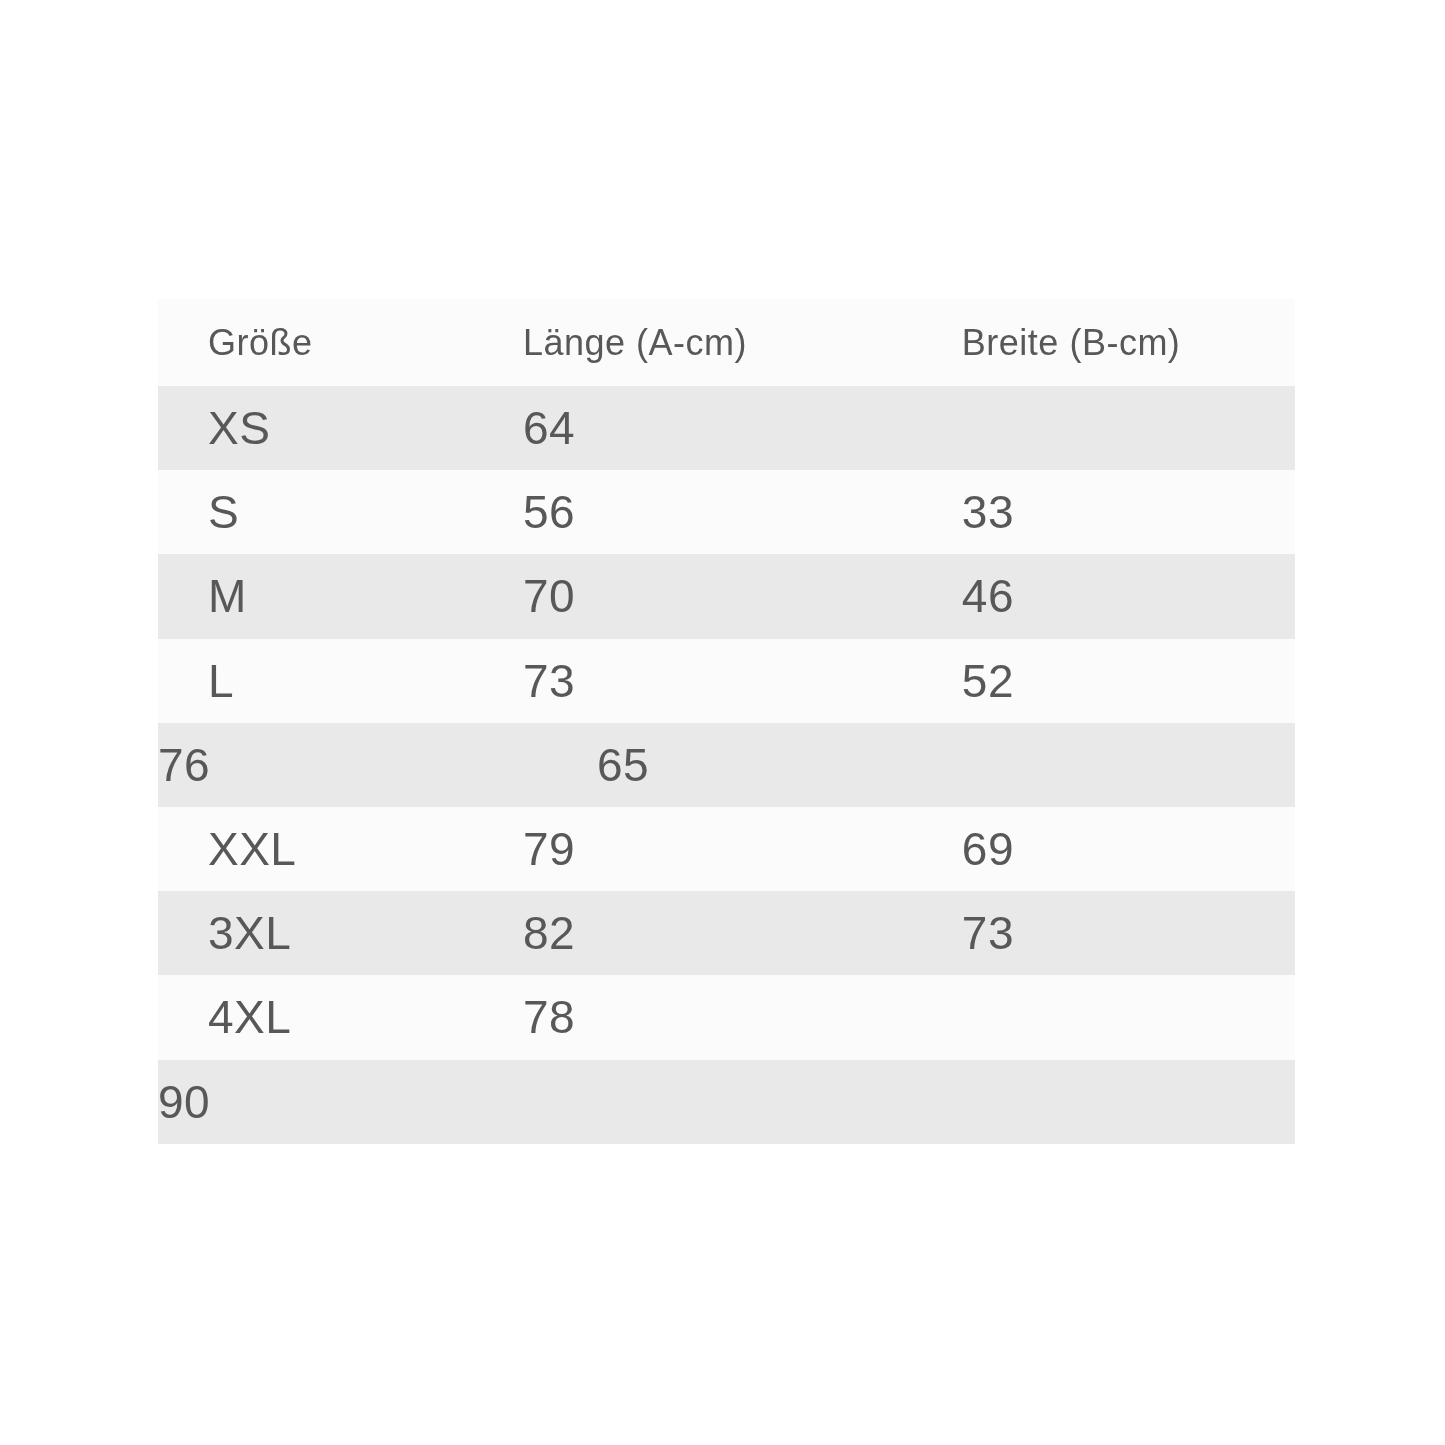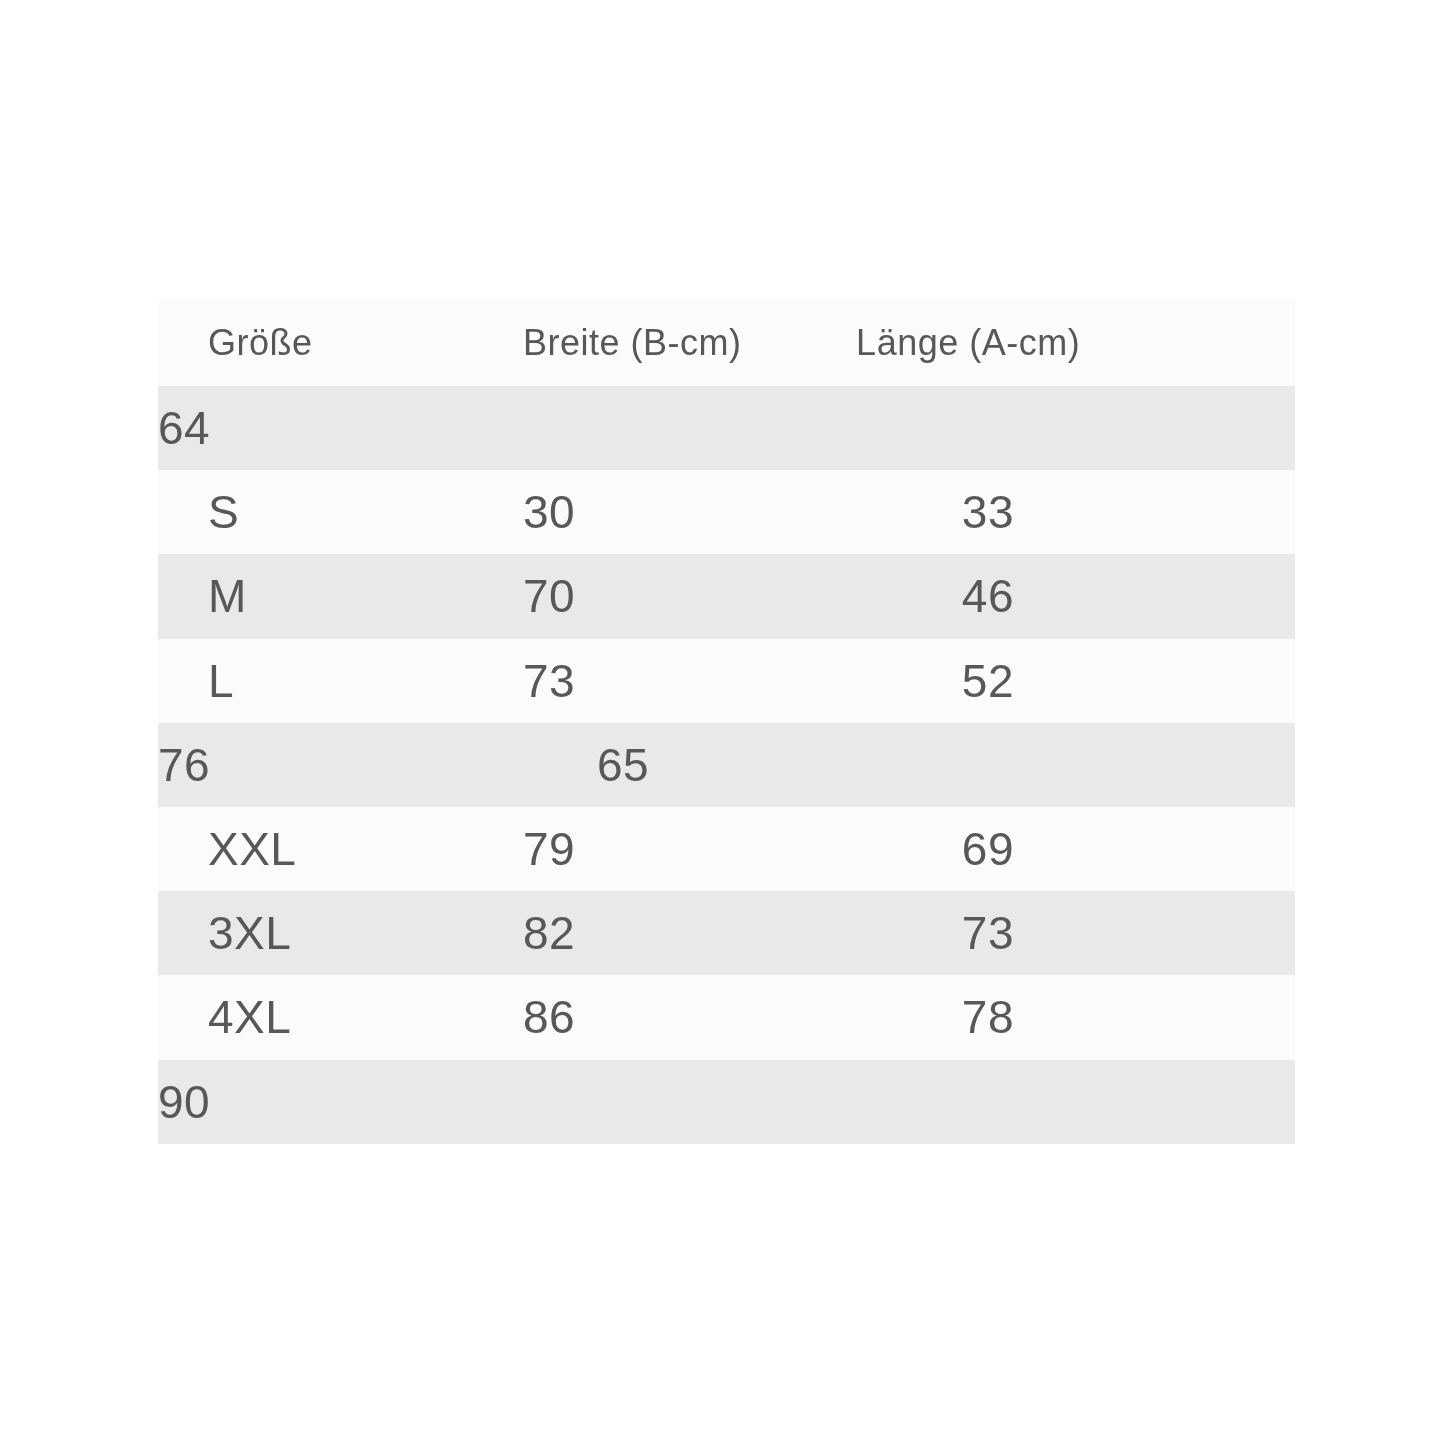--- a/index.html
+++ b/index.html
@@ -50,31 +50,32 @@
   .col-width  { width: 29.3%; }
 </style>
 </head>
 <body>
 
 <div class="stage">
   <div class="size-table">
 
     <div class="trow header">
       <div class="cell col-size">Größe</div>
+      <div class="cell col-length">Länge (A-cm)</div>
       <div class="cell col-width">Breite (B-cm)</div>
-      <div class="cell col-length">Länge (A-cm)</div>
     </div>
 
     <div class="trow shaded">
+      <div class="cell col-size">XS</div>
       <div class="cell col-length">64</div>
     </div>
 
     <div class="trow">
       <div class="cell col-size">S</div>
-      <div class="cell col-length">30</div>
+      <div class="cell col-length">56</div>
       <div class="cell col-width">33</div>
     </div>
 
     <div class="trow shaded">
       <div class="cell col-size">M</div>
       <div class="cell col-length">70</div>
       <div class="cell col-width">46</div>
     </div>
 
     <div class="trow">
@@ -95,21 +96,20 @@
     </div>
 
     <div class="trow shaded">
       <div class="cell col-size">3XL</div>
       <div class="cell col-length">82</div>
       <div class="cell col-width">73</div>
     </div>
 
     <div class="trow">
       <div class="cell col-size">4XL</div>
-      <div class="cell col-length">86</div>
       <div class="cell col-width">78</div>
     </div>
 
     <div class="trow shaded">
       <div class="cell col-length">90</div>
     </div>
 
   </div>
 </div>
 

